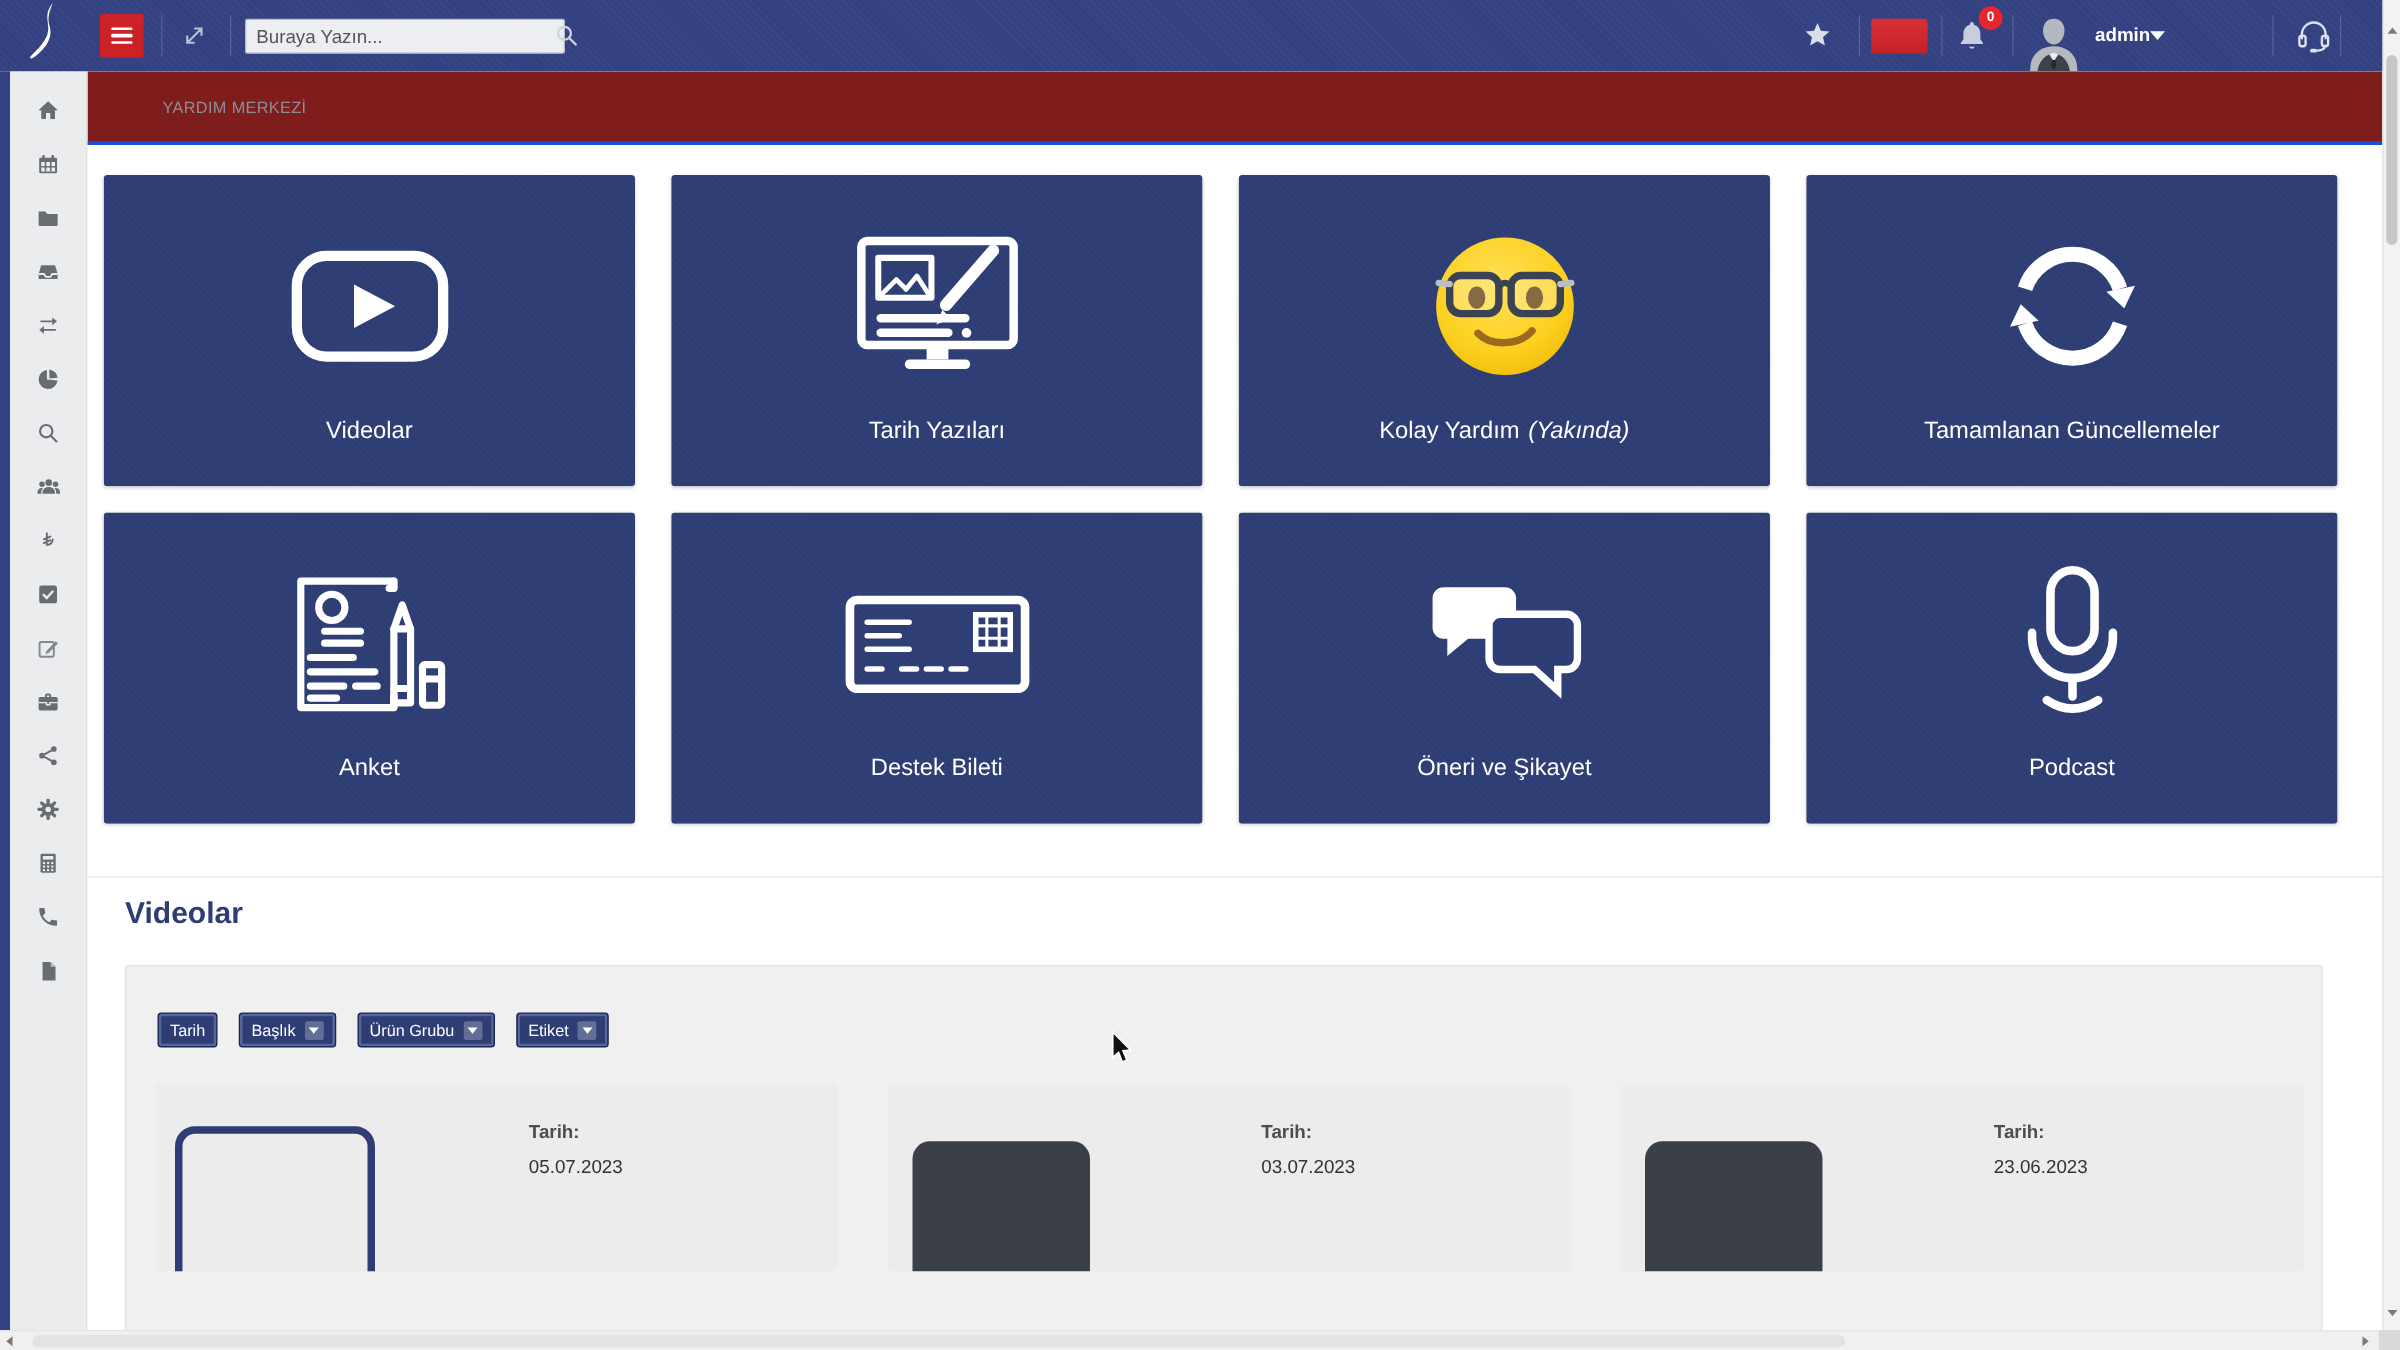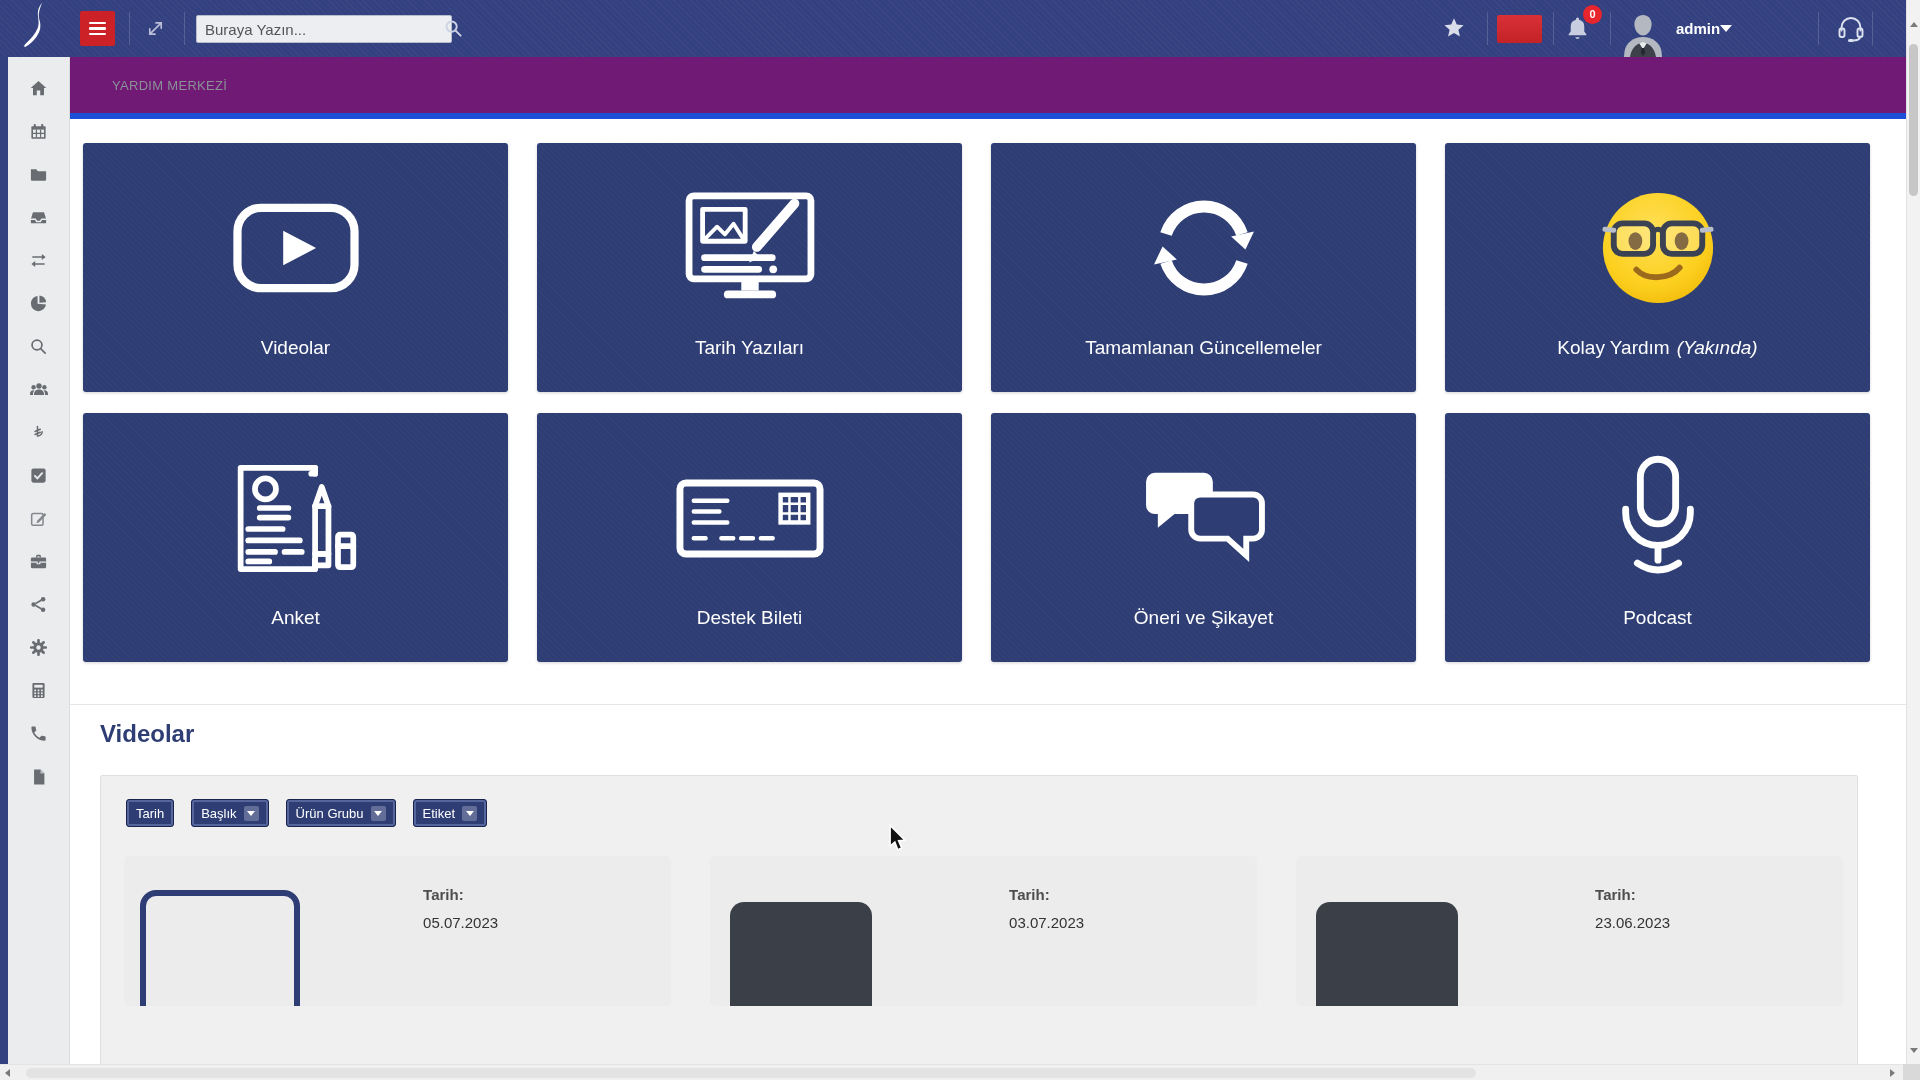--- a/index.html
+++ b/index.html
@@ -34,22 +34,22 @@
 
   
   .side-strip{position:absolute;left:0;top:57px;width:8px;height:1007px;background:#344180;}
   .sidebar{position:absolute;left:8px;top:57px;width:62px;height:1007px;background:#ebecee;
     border-right:1px solid #dcdcdc;box-sizing:border-box;padding-top:10px;}
   .side-item{width:61px;height:43px;display:flex;align-items:center;justify-content:center;cursor:pointer;}
   .side-item svg{opacity:.92;}
 
   
   .content{position:absolute;left:70px;top:57px;width:1836px;height:1007px;background:#fff;overflow:hidden;}
-  .breadcrumb{height:56px;line-height:58px;padding-left:42px;color:#8b9097;font-size:13px;
-    letter-spacing:.3px;background:#701a75;border-bottom:6px solid #1d4ed8;}
+  .breadcrumb{height:56px;line-height:58px;padding-left:60px;color:#8b9097;font-size:13px;
+    letter-spacing:.3px;background:#7f1d1d;border-bottom:3px solid #1d4ed8;}
   .banner{margin:24px 36px 0 13px;height:81px;background:#2e3e74;border-radius:2px;
     display:flex;align-items:center;justify-content:center;
     background-image:repeating-linear-gradient(45deg,rgba(255,255,255,.02) 0 1px,transparent 1px 4px);}
   .banner-title{color:#fff;font-size:34px;letter-spacing:.4px;}
 
   .tiles{margin:24px 36px 0 13px;display:grid;grid-template-columns:repeat(4,1fr);gap:21px 29px;}
   .tile{height:249px;background:#2e3e74;border-radius:3px;position:relative;cursor:pointer;
     box-shadow:0 1px 3px rgba(0,0,0,.18);
     background-image:repeating-linear-gradient(45deg,rgba(255,255,255,.02) 0 1px,transparent 1px 4px);}
   .tile-icon{position:absolute;top:25px;left:0;right:0;height:160px;display:flex;align-items:center;justify-content:center;}
@@ -58,21 +58,21 @@
 
   
   .videos-section{margin-top:42px;border-top:1px solid #e5e5e5;padding:15px 48px 0 30px;}
   .videos-title{color:#2e3e74;font-size:24px;font-weight:bold;}
   .videos-panel{margin-top:27px;background:#f0f0f1;border:1px solid #e0e0e0;border-radius:2px;
     padding:12px 12px 0 10px;height:300px;position:relative;box-sizing:border-box;}
   .panel-search{display:block;width:450px;height:30px;box-sizing:border-box;background:#fff;
     border:1px solid #c0c0c0;border-radius:1px;font-size:15px;color:#333;padding:0 9px;outline:none;
     font-family:"Liberation Sans",sans-serif;}
   .panel-search::placeholder{color:#555;}
-  .filters{margin-top:11px;display:flex;gap:17px;padding-left:15px;}
+  .filters{margin-top:25px;display:flex;gap:17px;padding-left:15px;}
   .filter-btn{height:28px;background:#2e3e74;border:1px solid #18244d;border-radius:3px;
     box-shadow:inset 0 0 0 2px #56669c;color:#fff;font-size:13px;display:flex;align-items:center;
     padding:0 9px;gap:7px;cursor:pointer;font-family:"Liberation Sans",sans-serif;}
   .filter-caret{width:15px;height:15px;background:rgba(255,255,255,.25);border-radius:2px;
     display:flex;align-items:center;justify-content:center;}
   .filter-caret i{width:0;height:0;border-left:4.5px solid transparent;border-right:4.5px solid transparent;border-top:5.5px solid #fff;}
   .cards{margin-top:29px;display:grid;grid-template-columns:repeat(3,1fr);gap:39px;padding:0 2px 0 13px;}
   .card{height:150px;background:#ececec;border-radius:5px;position:relative;overflow:hidden;cursor:pointer;}
   .thumb-outline{position:absolute;left:16px;top:34px;width:148px;height:130px;
     border:6px solid #2e3e74;border-radius:16px;}
@@ -319,32 +319,20 @@
             <path d="M24 51 36 39l8 8 9-11 9 14" stroke-width="4"></path>
             <path d="M116 15 77 60" stroke-width="10"></path>
             <path d="M74 64l-5 12 12-5Z" fill="#fff" stroke="none"></path>
             <path d="M23 71h70M23 83h56" stroke-width="7"></path>
             <circle cx="94" cy="83" r="4" fill="#fff" stroke="none"></circle>
             <rect x="61" y="93" width="18" height="12" fill="#fff" stroke="none"></rect>
             <rect x="43" y="105" width="54" height="8" rx="4" fill="#fff" stroke="none"></rect>
           </svg>
         </div>
         <div class="tile-label"><span>Tarih Yazıları</span></div>
-      </div>
-
-      <div class="tile">
-        <div class="tile-icon">
-          <svg viewBox="0 0 120 120" width="120" height="120">
-            <path d="M22 46A40 40 0 0 1 98 46" fill="none" stroke="#fff" stroke-width="12"></path>
-            <path d="M98 74A40 40 0 0 1 22 74" fill="none" stroke="#fff" stroke-width="12"></path>
-            <path d="M87 50 109 42 103 61Z" fill="#fff" transform="rotate(8 98 50)"></path>
-            <path d="M33 70 11 78 17 59Z" fill="#fff" transform="rotate(8 22 70)"></path>
-          </svg>
-        </div>
-        <div class="tile-label"><span>Tamamlanan Güncellemeler</span></div>
       </div>
 
       <div class="tile">
         <div class="tile-icon">
           <svg viewBox="0 0 120 120" width="118" height="118">
             <defs>
               <radialGradient id="eg" cx="45%" cy="35%" r="75%">
                 <stop offset="0%" stop-color="#ffe058"></stop>
                   <stop offset="65%" stop-color="#fcd01f"></stop>
                   <stop offset="100%" stop-color="#f0b606"></stop>
@@ -356,20 +344,32 @@
             <ellipse cx="84" cy="53" rx="7" ry="9" fill="#5c3b0c"></ellipse>
             <rect x="15" y="35" width="40" height="31" rx="9" fill="rgba(255,252,230,.25)" stroke="#3b4254" stroke-width="6"></rect>
             <rect x="65" y="35" width="40" height="31" rx="9" fill="rgba(255,252,230,.25)" stroke="#3b4254" stroke-width="6"></rect>
             <path d="M55 44q5-6 10 0" stroke="#3b4254" stroke-width="5" fill="none"></path>
             <path d="M6 41l9 1M105 42l9-1" stroke="#b9bfca" stroke-width="5" stroke-linecap="round"></path>
           </svg>
         </div>
         <div class="tile-label">
           <span>Kolay Yardım</span><span class="suffix">(Yakında)</span>
         </div>
+      </div>
+
+      <div class="tile">
+        <div class="tile-icon">
+          <svg viewBox="0 0 120 120" width="120" height="120">
+            <path d="M22 46A40 40 0 0 1 98 46" fill="none" stroke="#fff" stroke-width="12"></path>
+            <path d="M98 74A40 40 0 0 1 22 74" fill="none" stroke="#fff" stroke-width="12"></path>
+            <path d="M87 50 109 42 103 61Z" fill="#fff" transform="rotate(8 98 50)"></path>
+            <path d="M33 70 11 78 17 59Z" fill="#fff" transform="rotate(8 22 70)"></path>
+          </svg>
+        </div>
+        <div class="tile-label"><span>Tamamlanan Güncellemeler</span></div>
       </div>
 
       <div class="tile">
         <div class="tile-icon">
           <svg viewBox="0 0 132 122" width="126" height="117" fill="none" stroke="#fff" stroke-width="6" stroke-linecap="round" stroke-linejoin="round">
             <path d="M82 14H86V8H8V114H86V104"></path>
             <path d="M86 14V8M86 104V114"></path>
             <circle cx="34" cy="30" r="11"></circle>
             <path d="M28 50h30M28 60h30M16 72h36M16 84h54M16 96h28M54 96h18M16 106h22"></path>
             <rect x="86" y="48" width="14" height="50"></rect>

